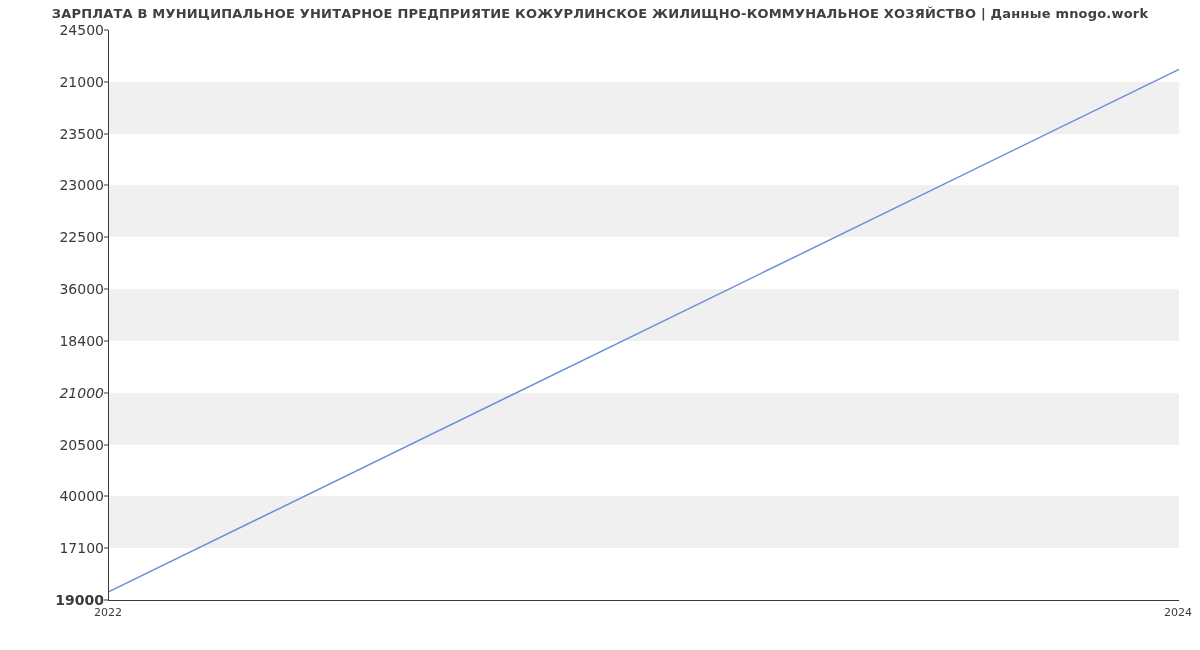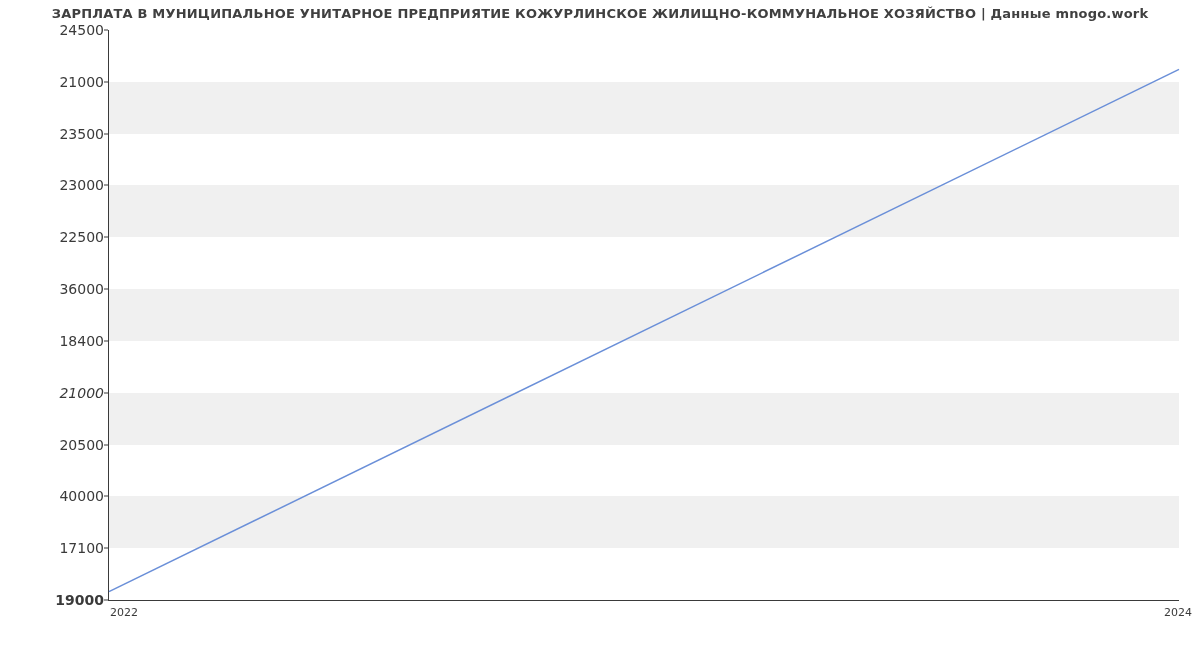--- a/index.html
+++ b/index.html
@@ -112,15 +112,15 @@
     <div class="y-tick" style="top: 237.273px;">22500</div>
     <div class="y-tick-mark" style="top: 237.273px;"></div>
     <div class="y-tick" style="top: 185.455px;">23000</div>
     <div class="y-tick-mark" style="top: 185.455px;"></div>
     <div class="y-tick" style="top: 133.636px;">23500</div>
     <div class="y-tick-mark" style="top: 133.636px;"></div>
     <div class="y-tick" style="top: 81.8182px;">21000</div>
     <div class="y-tick-mark" style="top: 81.8182px;"></div>
     <div class="y-tick" style="top: 30px;">24500</div>
     <div class="y-tick-mark" style="top: 30px;"></div>
-    <div class="x-tick" style="left: 124px;">2022</div>
+    <div class="x-tick" style="left: 108px;">2022</div>
     <div class="x-tick" style="left: 1178px;">2024</div>
   </div>
 
 </body></html>

